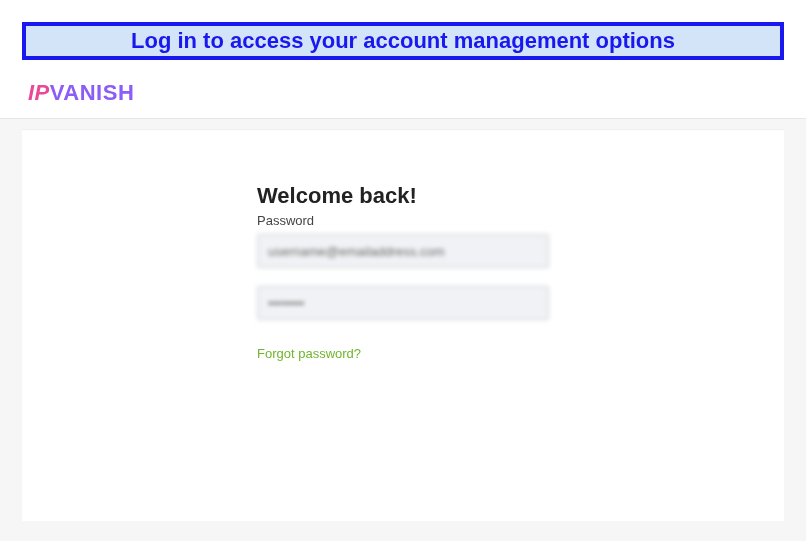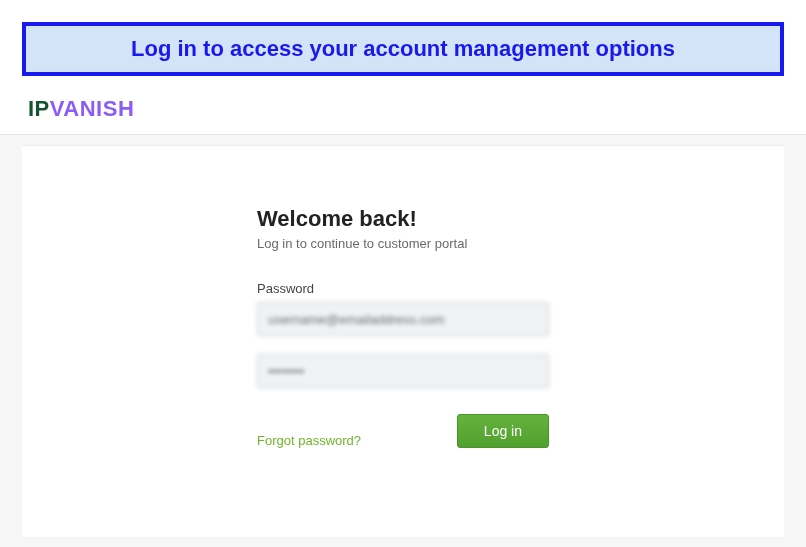--- a/index.html
+++ b/index.html
@@ -9,59 +9,60 @@
     }
     body {
       font-family: -apple-system, BlinkMacSystemFont, "Segoe UI", Helvetica, Arial, sans-serif;
       background: #ffffff;
       width: 806px;
       height: 547px;
       overflow: hidden;
     }
     .banner {
       margin: 22px 22px 12px 22px;
-      padding: 10px 20px;
+      padding: 2px 20px;
       background: #d3e3f8;
       border: 4px solid #1919ef;
       text-align: center;
       font-size: 22px;
       font-weight: 700;
       color: #1919ef;
     }
     .header {
       padding: 8px 28px 12px 28px;
       border-bottom: 1px solid #e6e6e6;
       box-shadow: 0 1px 0 rgba(0,0,0,0.02);
     }
     .logo {
       font-family: Arial, Helvetica, sans-serif;
       font-weight: 900;
       font-size: 22px;
       letter-spacing: 0.5px;
     }
     .logo .ip {
-      color: #14532d;
+      color: #ec4899;
+      font-style: italic;
     }
     .logo .vanish {
       color: #8b5cf6;
     }
     .page-bg {
       background: #f6f6f6;
       padding: 10px 22px 20px 22px;
       height: calc(547px - 125px);
     }
     .card {
       background: #ffffff;
       height: 100%;
       border-top: 1px solid #eeeeee;
       padding-top: 52px;
     }
     .form-wrap {
       width: 292px;
-      margin: 8px auto;
+      margin: 1px auto;
     }
     .title {
       font-size: 22px;
       font-weight: 700;
       color: #222;
       margin-bottom: 4px;
     }
     .subtitle {
       font-size: 13px;
       color: #6b6b6b;
@@ -122,26 +123,24 @@
 <div class="header">
   <div class="logo">
     <span class="ip">IP</span><span class="vanish">VANISH</span>
   </div>
 </div>
 
 <div class="page-bg">
   <div class="card">
     <div class="form-wrap">
       <div class="title">Welcome back!</div>
-      <div class="subtitle">Log in to continue to customer portal</div>
 
       <label class="field-label">Password</label>
       <input type="text" class="text-input" value="username@emailaddress.com" style="">
 
       <input type="password" class="text-input" value="********" style="">
 
       <div class="actions">
         <a class="forgot-link">Forgot password?</a>
-        <button class="login-btn">Log in</button>
       </div>
     </div>
   </div>
 </div>
 
 </body></html>

